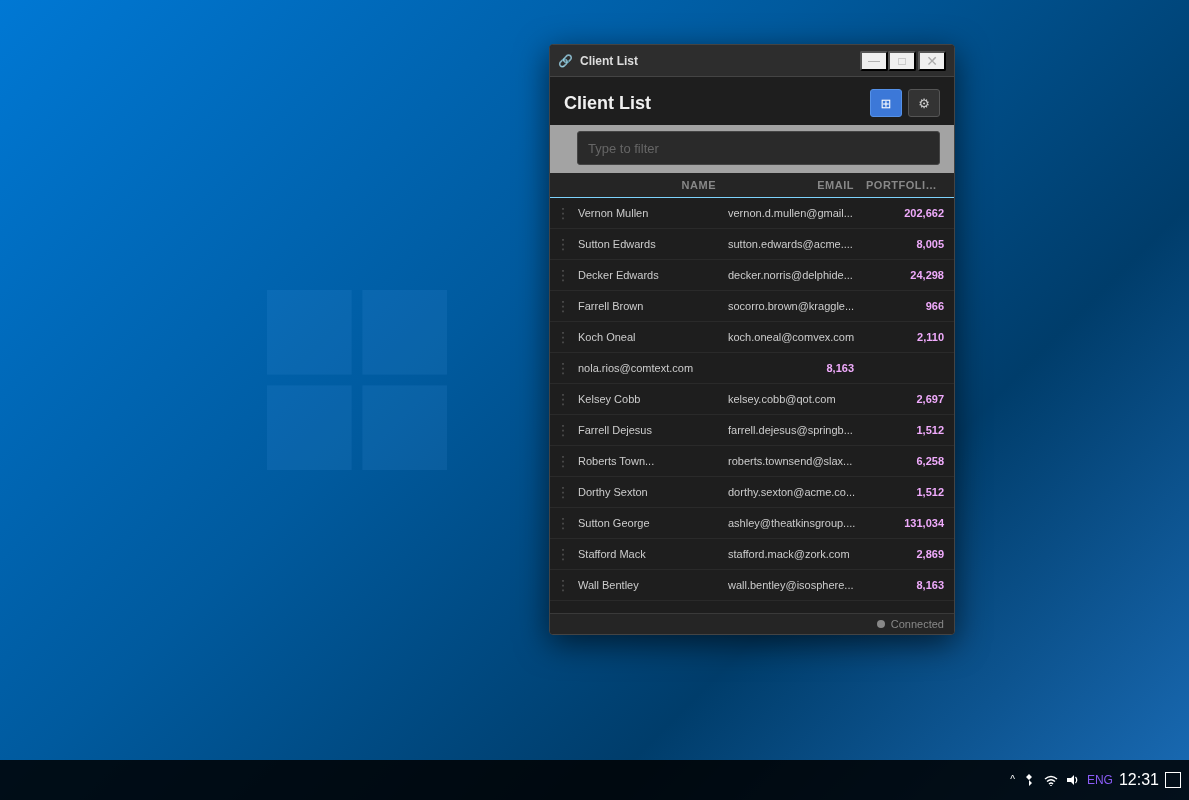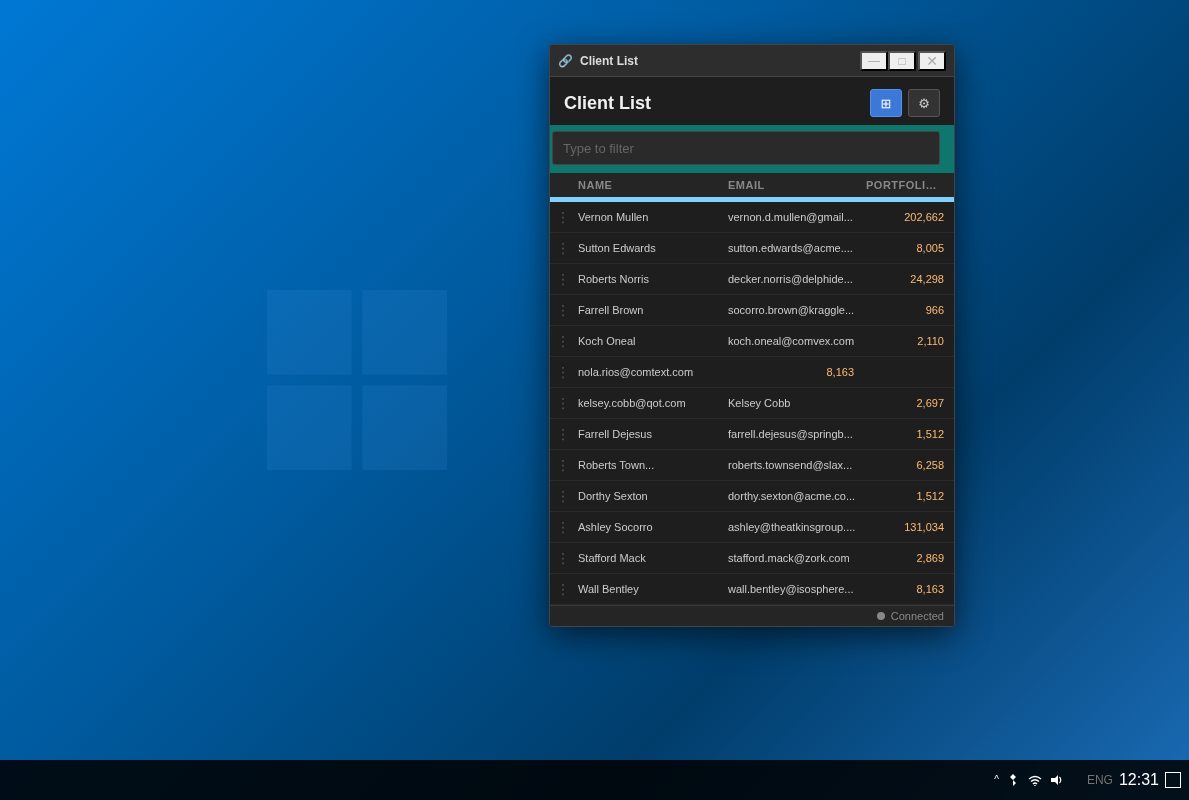--- a/index.html
+++ b/index.html
@@ -81,24 +81,23 @@
       cursor: pointer;
     }
 
     .taskbar-chevron {
       color: white;
       font-size: 10px;
       cursor: pointer;
     }
 
     .taskbar-lang {
-      color: #737373;
+      color: #8b5cf6;
       font-size: 12px;
       cursor: pointer;
-      margin-left: 16px;
     }
 
     
     .app-window {
       position: absolute;
       top: 44px;
       left: 549px;
       width: 406px;
       background: #1e1e1e;
       border: 1px solid #444;
@@ -197,22 +196,22 @@
     }
 
     .header-btn.secondary {
       background: #333;
       border: 1px solid #555;
       color: #ccc;
     }
 
     
     .filter-section {
-      padding: 6px 14px 8px 2px;
-      background: #0f766e;
+      padding: 6px 14px 8px 27px;
+      background: #a3a3a3;
     }
 
     .filter-input {
       width: 100%;
       height: 34px;
       background: #2a2a2a;
       border: 1px solid #444;
       border-radius: 3px;
       color: #888;
       font-size: 13px;
@@ -228,22 +227,23 @@
     .table-container {
       flex: 1;
       overflow-y: auto;
       background: #1e1e1e;
     }
 
     .table-header {
       display: grid;
       grid-template-columns: 18px 150px 1fr 90px;
       background: #252525;
-      border-bottom: 5px solid #7dd3fc;
+      border-bottom: 1px solid #7dd3fc;
       padding: 0 4px;
+      text-align: right;
     }
 
     .table-header-cell {
       padding: 6px 6px;
       font-size: 11px;
       font-weight: 600;
       color: #888;
       text-transform: uppercase;
       letter-spacing: 0.5px;
       white-space: nowrap;
@@ -271,32 +271,34 @@
     }
 
     .table-cell.menu-icon {
       color: #555;
       font-size: 14px;
       justify-content: center;
     }
 
     .table-cell.portfolio {
       justify-content: flex-end;
-      color: #fdba74;
+      color: #f0abfc;
+      font-weight: bold;
     }
 
     
     .status-bar {
       display: flex;
       align-items: center;
       justify-content: flex-end;
       padding: 4px 10px;
       background: #252525;
       border-top: 1px solid #3a3a3a;
       gap: 6px;
+      margin-top: 12px;
     }
 
     .status-dot {
       width: 8px;
       height: 8px;
       border-radius: 50%;
       background: #888;
     }
 
     .status-text {
@@ -374,21 +376,21 @@
       <div class="table-cell portfolio">202,662</div>
     </div>
         <div class="table-row">
       <div class="table-cell menu-icon">⋮</div>
       <div class="table-cell">Sutton Edwards</div>
       <div class="table-cell">sutton.edwards@acme....</div>
       <div class="table-cell portfolio">8,005</div>
     </div>
         <div class="table-row">
       <div class="table-cell menu-icon">⋮</div>
-      <div class="table-cell">Roberts Norris</div>
+      <div class="table-cell">Decker Edwards</div>
       <div class="table-cell">decker.norris@delphide...</div>
       <div class="table-cell portfolio">24,298</div>
     </div>
         <div class="table-row">
       <div class="table-cell menu-icon">⋮</div>
       <div class="table-cell">Farrell Brown</div>
       <div class="table-cell">socorro.brown@kraggle...</div>
       <div class="table-cell portfolio">966</div>
     </div>
         <div class="table-row">
@@ -397,22 +399,22 @@
       <div class="table-cell">koch.oneal@comvex.com</div>
       <div class="table-cell portfolio">2,110</div>
     </div>
         <div class="table-row">
       <div class="table-cell menu-icon">⋮</div>
       <div class="table-cell">nola.rios@comtext.com</div>
       <div class="table-cell portfolio">8,163</div>
     </div>
         <div class="table-row">
       <div class="table-cell menu-icon">⋮</div>
+      <div class="table-cell">Kelsey Cobb</div>
       <div class="table-cell">kelsey.cobb@qot.com</div>
-      <div class="table-cell">Kelsey Cobb</div>
       <div class="table-cell portfolio">2,697</div>
     </div>
         <div class="table-row">
       <div class="table-cell menu-icon">⋮</div>
       <div class="table-cell">Farrell Dejesus</div>
       <div class="table-cell">farrell.dejesus@springb...</div>
       <div class="table-cell portfolio">1,512</div>
     </div>
         <div class="table-row">
       <div class="table-cell menu-icon">⋮</div>
@@ -421,21 +423,21 @@
       <div class="table-cell portfolio">6,258</div>
     </div>
         <div class="table-row">
       <div class="table-cell menu-icon">⋮</div>
       <div class="table-cell">Dorthy Sexton</div>
       <div class="table-cell">dorthy.sexton@acme.co...</div>
       <div class="table-cell portfolio">1,512</div>
     </div>
         <div class="table-row">
       <div class="table-cell menu-icon">⋮</div>
-      <div class="table-cell">Ashley Socorro</div>
+      <div class="table-cell">Sutton George</div>
       <div class="table-cell">ashley@theatkinsgroup....</div>
       <div class="table-cell portfolio">131,034</div>
     </div>
         <div class="table-row">
       <div class="table-cell menu-icon">⋮</div>
       <div class="table-cell">Stafford Mack</div>
       <div class="table-cell">stafford.mack@zork.com</div>
       <div class="table-cell portfolio">2,869</div>
     </div>
         <div class="table-row">

